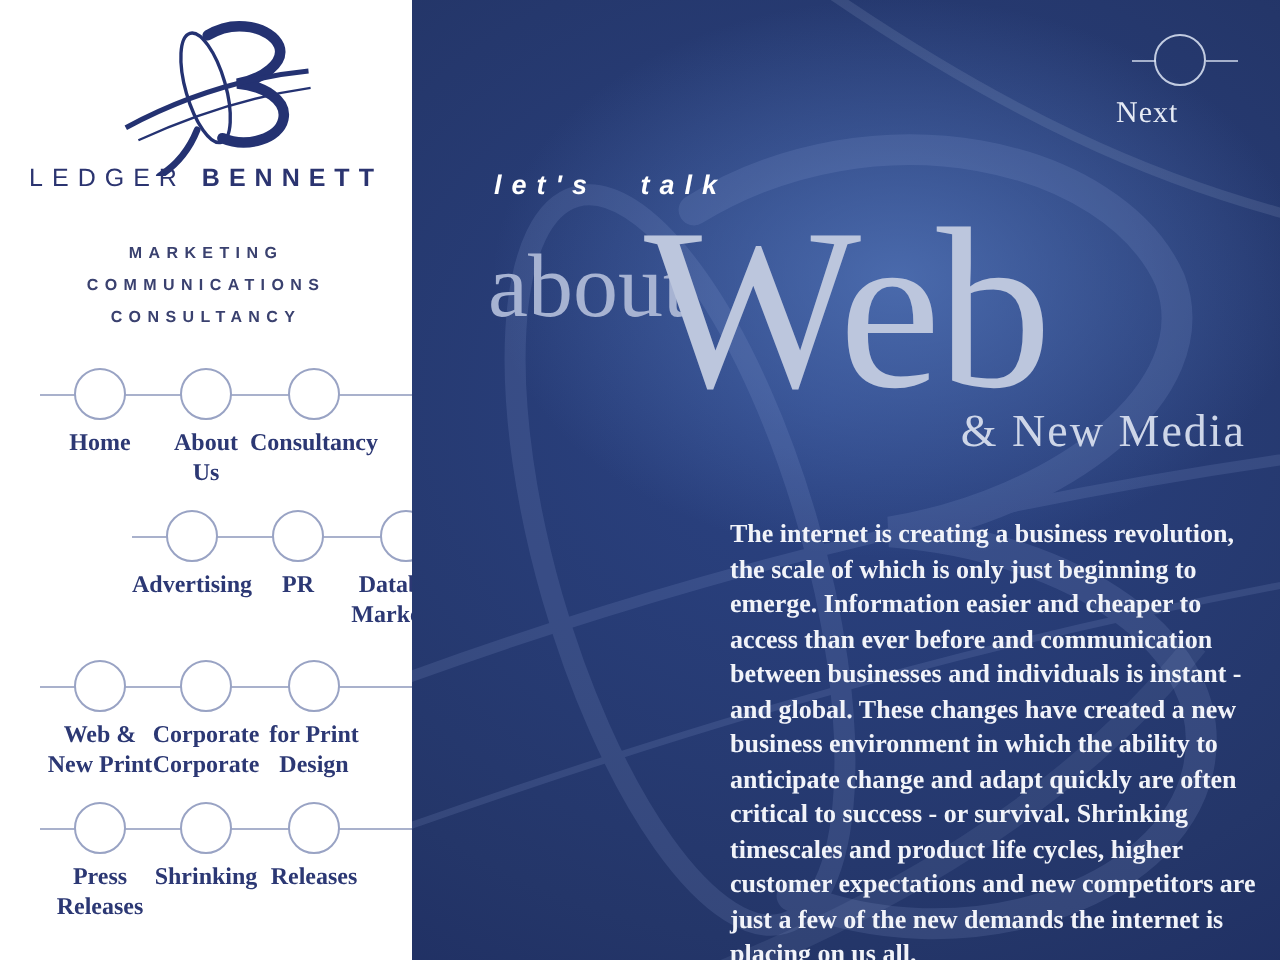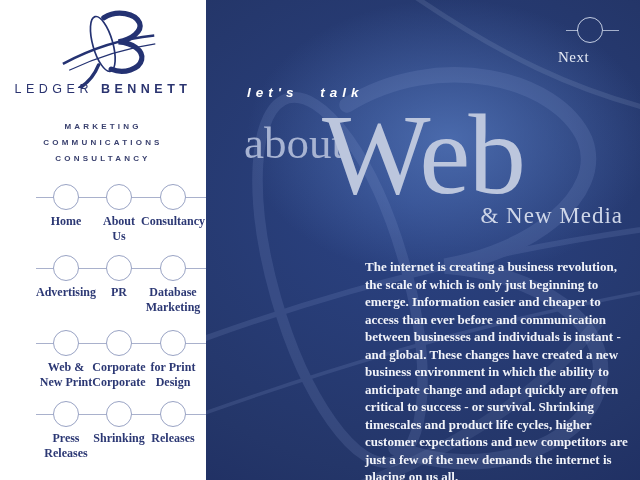--- a/index.html
+++ b/index.html
@@ -10,30 +10,30 @@
   .left-panel{position:absolute;left:0;top:0;width:206px;height:480px;background:#ffffff;}
   .logo-svg{position:absolute;left:52px;top:4px;width:110px;height:84px;}
   .brand-name{position:absolute;left:0;top:82px;width:206px;text-align:center;
               font-size:12.5px;letter-spacing:4.5px;color:#2b3470;white-space:nowrap;}
   .brand-name .b2{font-weight:bold;}
   .brand-tagline{position:absolute;left:0;top:119px;width:206px;text-align:center;
                  font-size:8px;font-weight:bold;letter-spacing:3.2px;line-height:16px;color:#3a416f;}
   .brand-tagline span{display:block;}
 
   
-  .nav-row{position:absolute;left:16px;width:236px;height:72px;}
+  .nav-row{position:absolute;left:0;width:236px;height:72px;}
   .nav-row .rule{position:absolute;left:20px;right:0;top:13px;height:1px;background:#a9b1cc;}
   .nav-cell{position:absolute;top:0;width:88px;text-align:center;cursor:pointer;}
   .nav-circle{position:relative;width:26px;height:26px;border:1.5px solid #99a3c4;border-radius:50%;
               background:#ffffff;margin:0 auto;box-sizing:border-box;}
   .nav-label{margin-top:4px;font-family:"Liberation Serif",serif;font-weight:bold;
              font-size:12px;line-height:15px;color:#2c3874;}
   .nav-label span{display:block;}
   .c1{left:6px;} .c2{left:59px;} .c3{left:113px;}
-  .r1{top:184px;} .r2{top:255px;} .r3{top:330px;} .r4{top:401px;}
+  .r1{top:184px;} .r2{top:255px;margin-left:46px;} .r3{top:330px;} .r4{top:401px;}
 
   
   .right-panel{position:absolute;left:206px;top:0;width:434px;height:480px;overflow:hidden;
     background:
       radial-gradient(ellipse 290px 200px at 56% 29%, rgba(88,124,192,.70), rgba(88,124,192,0) 70%),
       radial-gradient(ellipse 640px 540px at 48% 42%, #2b4384 0%, #243669 50%, #1c2a5e 78%, #152048 100%);}
   .watermark{position:absolute;left:-188px;top:14px;width:700px;height:560px;opacity:.14;pointer-events:none;}
   .sheen{position:absolute;left:0;top:0;width:434px;height:480px;pointer-events:none;}
 
   .kicker{position:absolute;left:41px;top:85px;font-style:italic;font-weight:bold;

